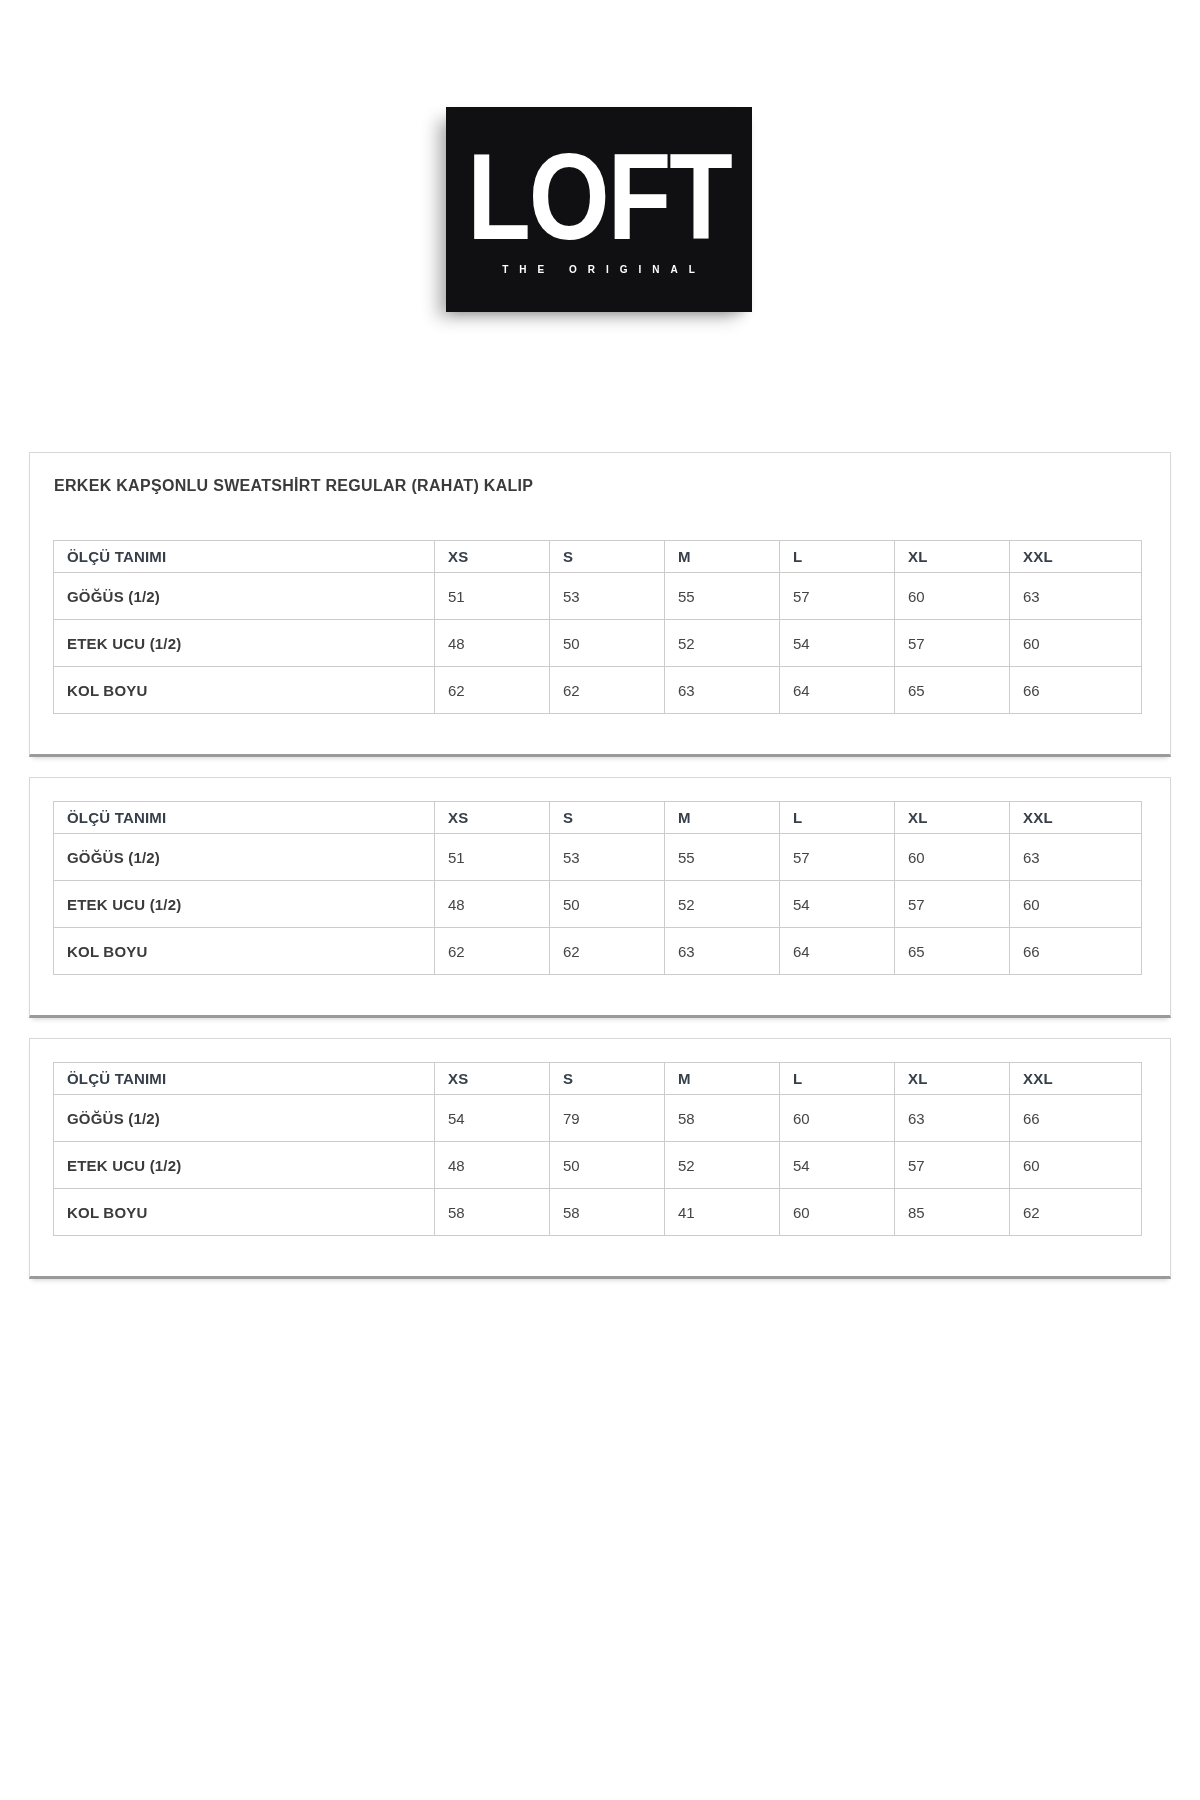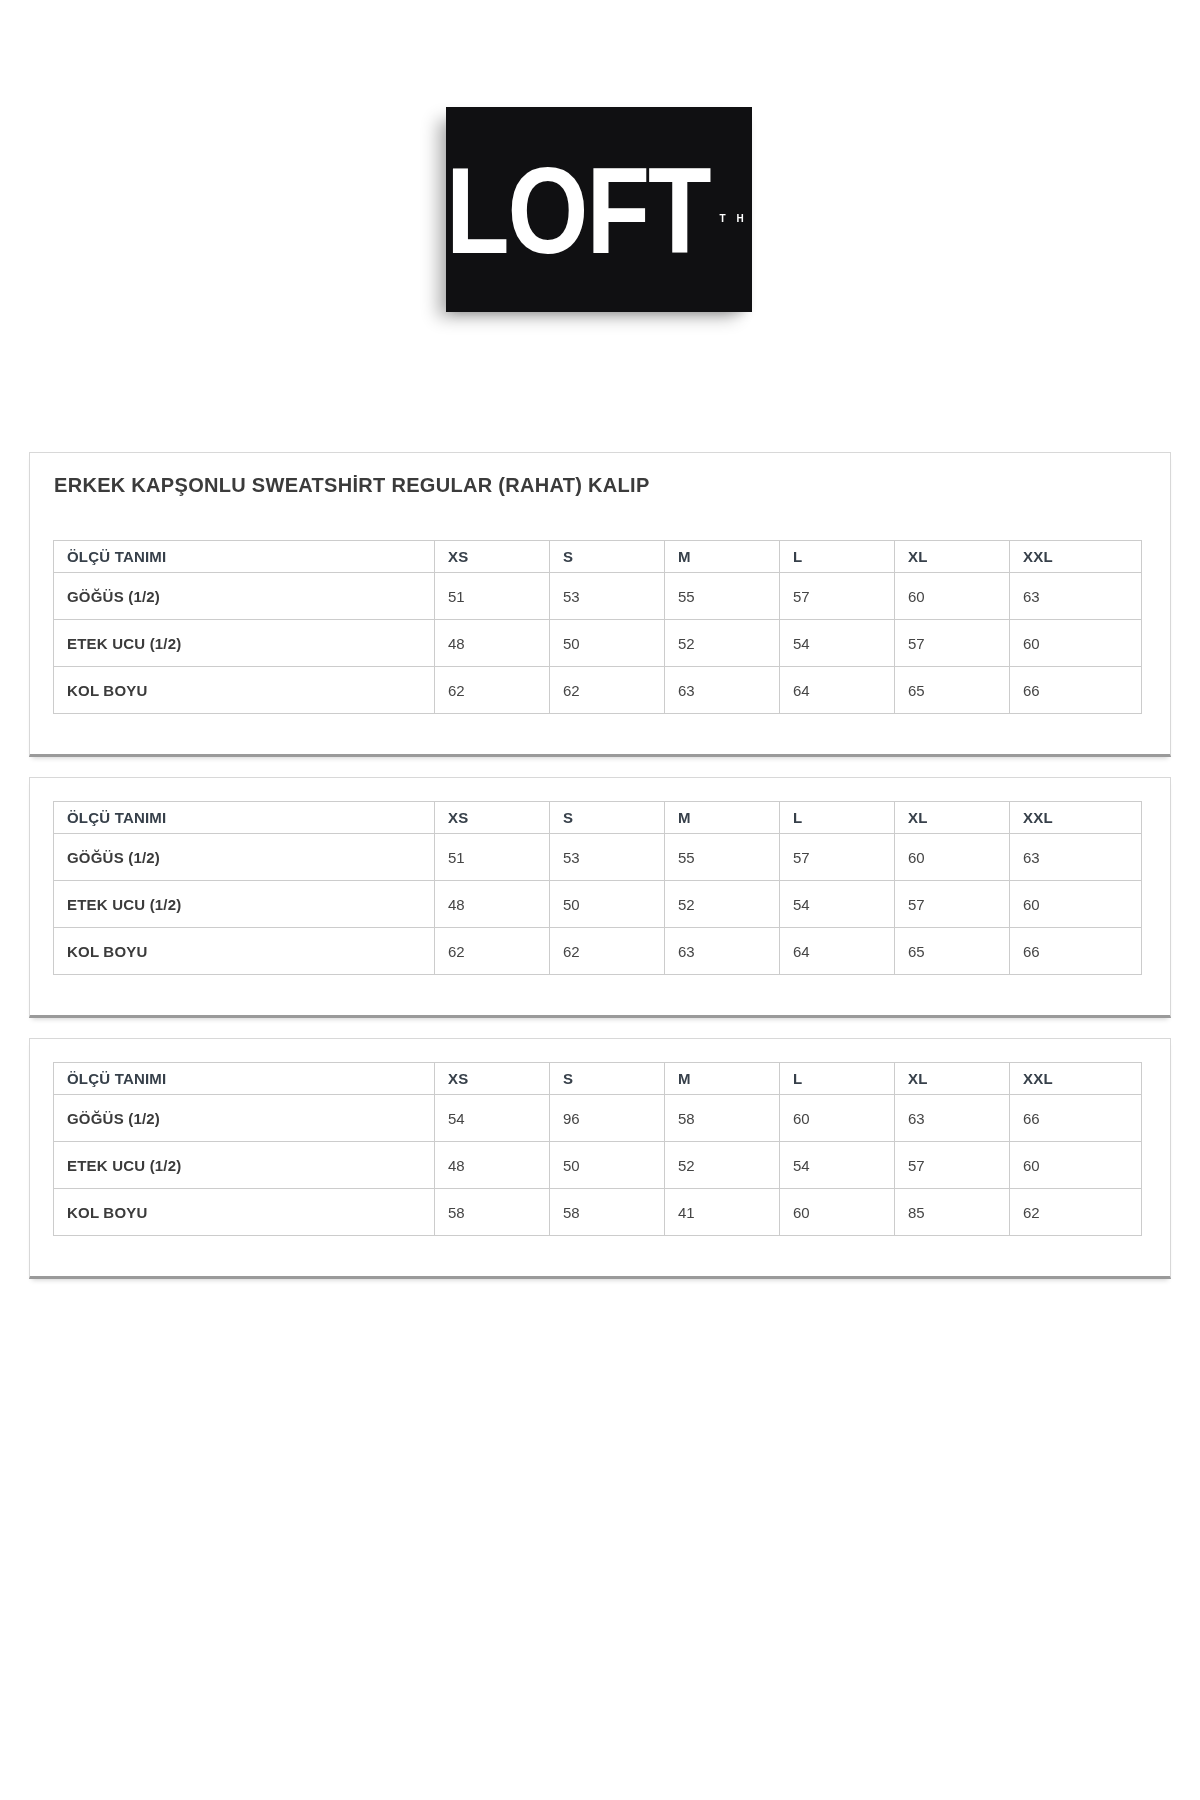--- a/index.html
+++ b/index.html
@@ -11,21 +11,21 @@
   *{box-sizing:border-box;}
   html,body{margin:0;padding:0;}
   body{
     width:1200px;height:1800px;background:var(--page-bg);
     font-family:"Liberation Sans",sans-serif;overflow:hidden;
   }
   
   .logo-wrap{
     width:306px;height:205px;margin:107px 0 0 446px;
     background:var(--logo-bg);color:var(--logo-fg);
-    display:flex;flex-direction:row;align-items:center;
+    display:flex;flex-direction:column;align-items:center;justify-content:center;
     box-shadow:-12px 9px 16px -4px rgba(0,0,0,0.30), 0 6px 10px -6px rgba(0,0,0,0.25);
   }
   .logo-word{
     font-size:104px;font-weight:bold;line-height:0.95;letter-spacing:-2px;
     transform:scaleY(1.18);transform-origin:center;
     margin-top:4px;
   }
   .logo-tag{
     font-size:10px;font-weight:bold;letter-spacing:11px;
     margin-top:18px;padding-left:10px;white-space:nowrap;
@@ -33,21 +33,21 @@
   
   #sections-root{margin-top:140px;}
   .size-section{
     width:1142px;margin:0 0 20px 29px;background:#fff;
     border:1px solid var(--section-border);
     border-bottom:3px solid var(--section-border-bottom);
     box-shadow:0 4px 5px -3px rgba(0,0,0,0.18);
     padding:23px 22px 40px 23px;
   }
   .section-title{
-    margin:0 0 45px 1px;font-size:20px;line-height:19px;font-weight:bold;
+    margin:0 0 45px 1px;font-size:16px;line-height:19px;font-weight:bold;
     color:var(--title-text);letter-spacing:0.3px;
   }
   
   .size-table{
     width:1088px;border-collapse:collapse;table-layout:fixed;
   }
   .size-table col{width:115px;}
   .size-table col.c-label{width:381px;}
   .size-table col.c-last{width:132px;}
   .size-table th,.size-table td{
@@ -206,21 +206,21 @@
               <th>M</th>
               <th>L</th>
               <th>XL</th>
               <th>XXL</th>
             </tr>
       </thead>
       <tbody>
             <tr>
               <th>GÖĞÜS (1/2)</th>
               <td>54</td>
-              <td>96</td>
+              <td>79</td>
               <td>58</td>
               <td>60</td>
               <td>63</td>
               <td>66</td>
             </tr>
             <tr>
               <th>ETEK UCU (1/2)</th>
               <td>48</td>
               <td>50</td>
               <td>52</td>

